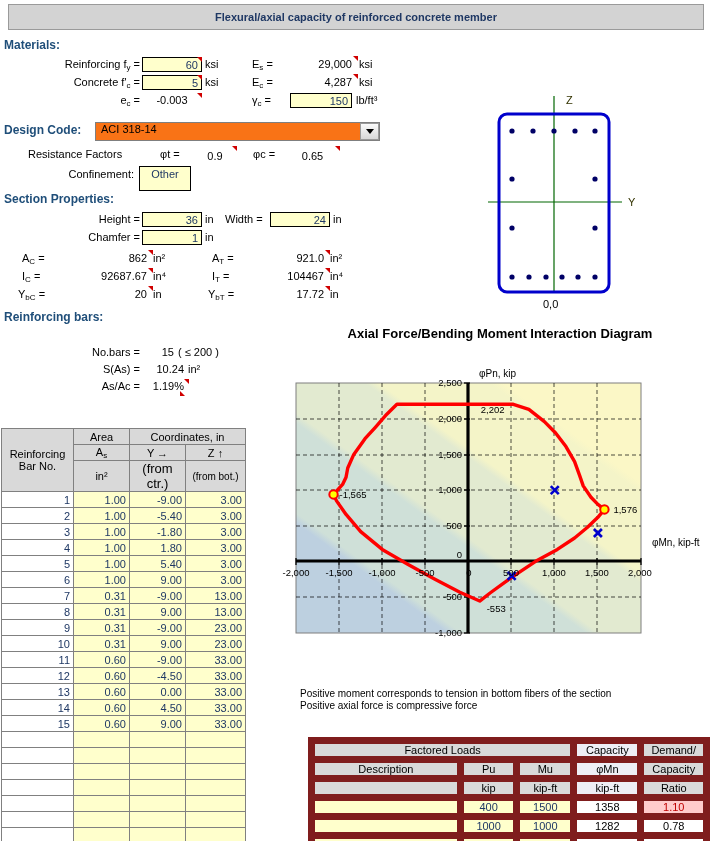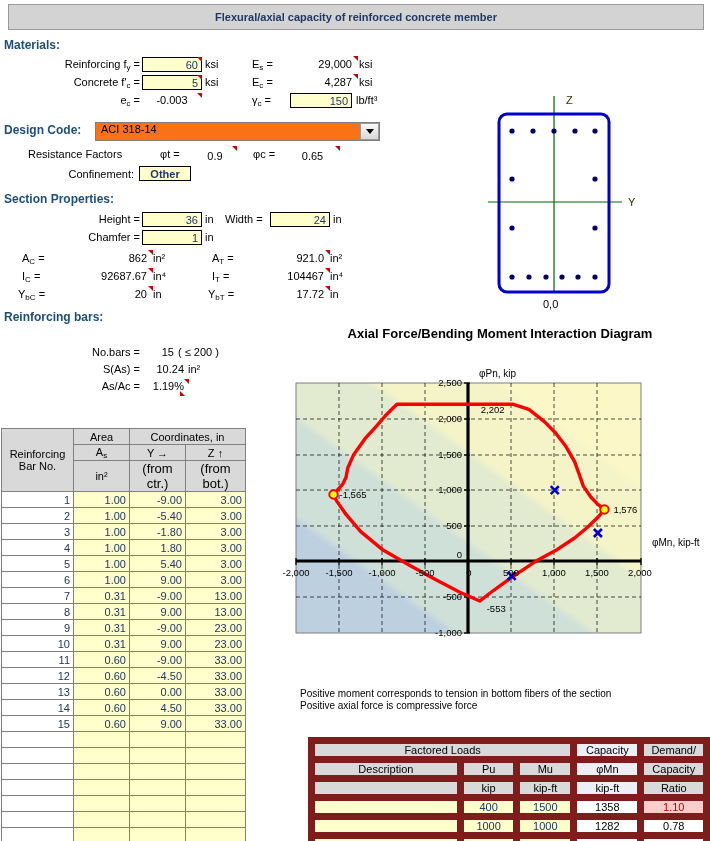--- a/index.html
+++ b/index.html
@@ -27,21 +27,21 @@
   
   .inpt{
     background:#ffffcc;border:1px solid #000;
     color:#1f3864;text-align:right;font-size:11px;
     box-sizing:border-box;padding:0 3px;line-height:14px;
     height:15px;
   }
   .inpt-c{
     background:#ffffcc;border:1px solid #000;
     color:#1f3864;text-align:center;font-size:11px;
-    box-sizing:border-box;line-height:14px;height:15px;font-weight:bold;
+    box-sizing:border-box;line-height:14px;height:25px;
   }
   
   .redmark{
     width:0;height:0;border-top:5px solid #d00000;
     border-left:5px solid transparent;
   }
   sub{font-size:8px;vertical-align:-2px;}
   
   #design-code-select{
     left:95px;top:122px;width:285px;height:19px;
@@ -364,21 +364,21 @@
       <th class="w-as" colspan="2">Coordinates, in</th>
     </tr>
     <tr>
       <th>A<sub>s</sub></th>
       <th class="w-y">Y →</th>
       <th class="w-z">Z ↑</th>
     </tr>
     <tr>
       <th>in²</th>
       <th style="font-size:13px;">(from ctr.)</th>
-      <th style="font-size:13px;">(from bot.)</th>
+      <th style="font-size:10px;">(from bot.)</th>
     </tr>
   </thead>
   <tbody id="bar-table-body">
       <tr>
         <td class="num">1</td>
         <td class="cellY">1.00</td>
         <td class="cellY">-9.00</td>
         <td class="cellY">3.00</td>
       </tr>
       <tr>

